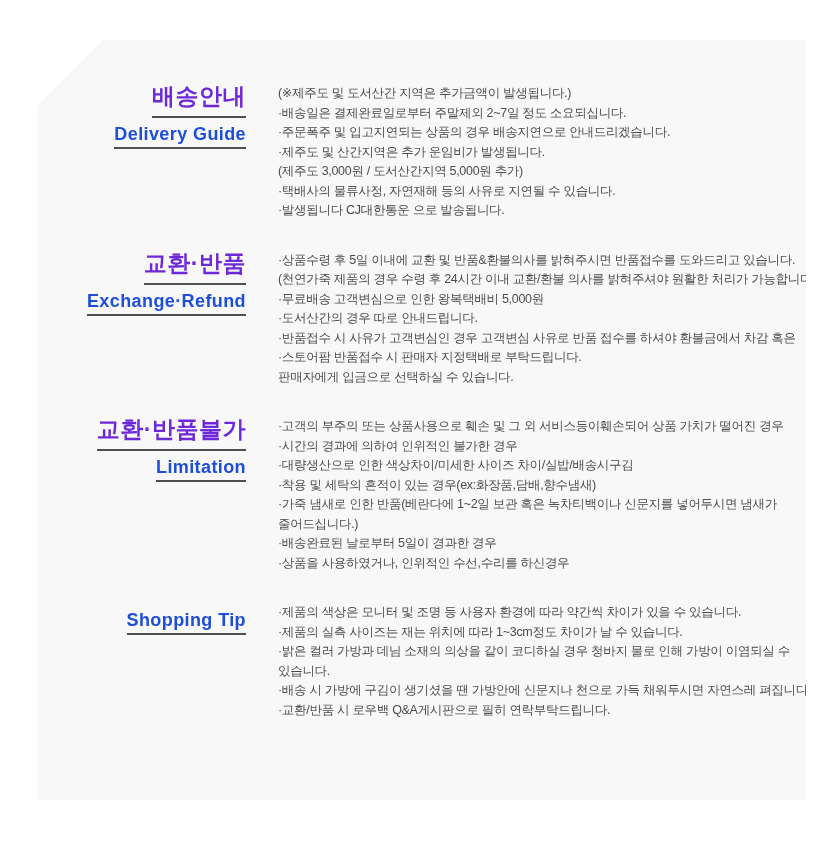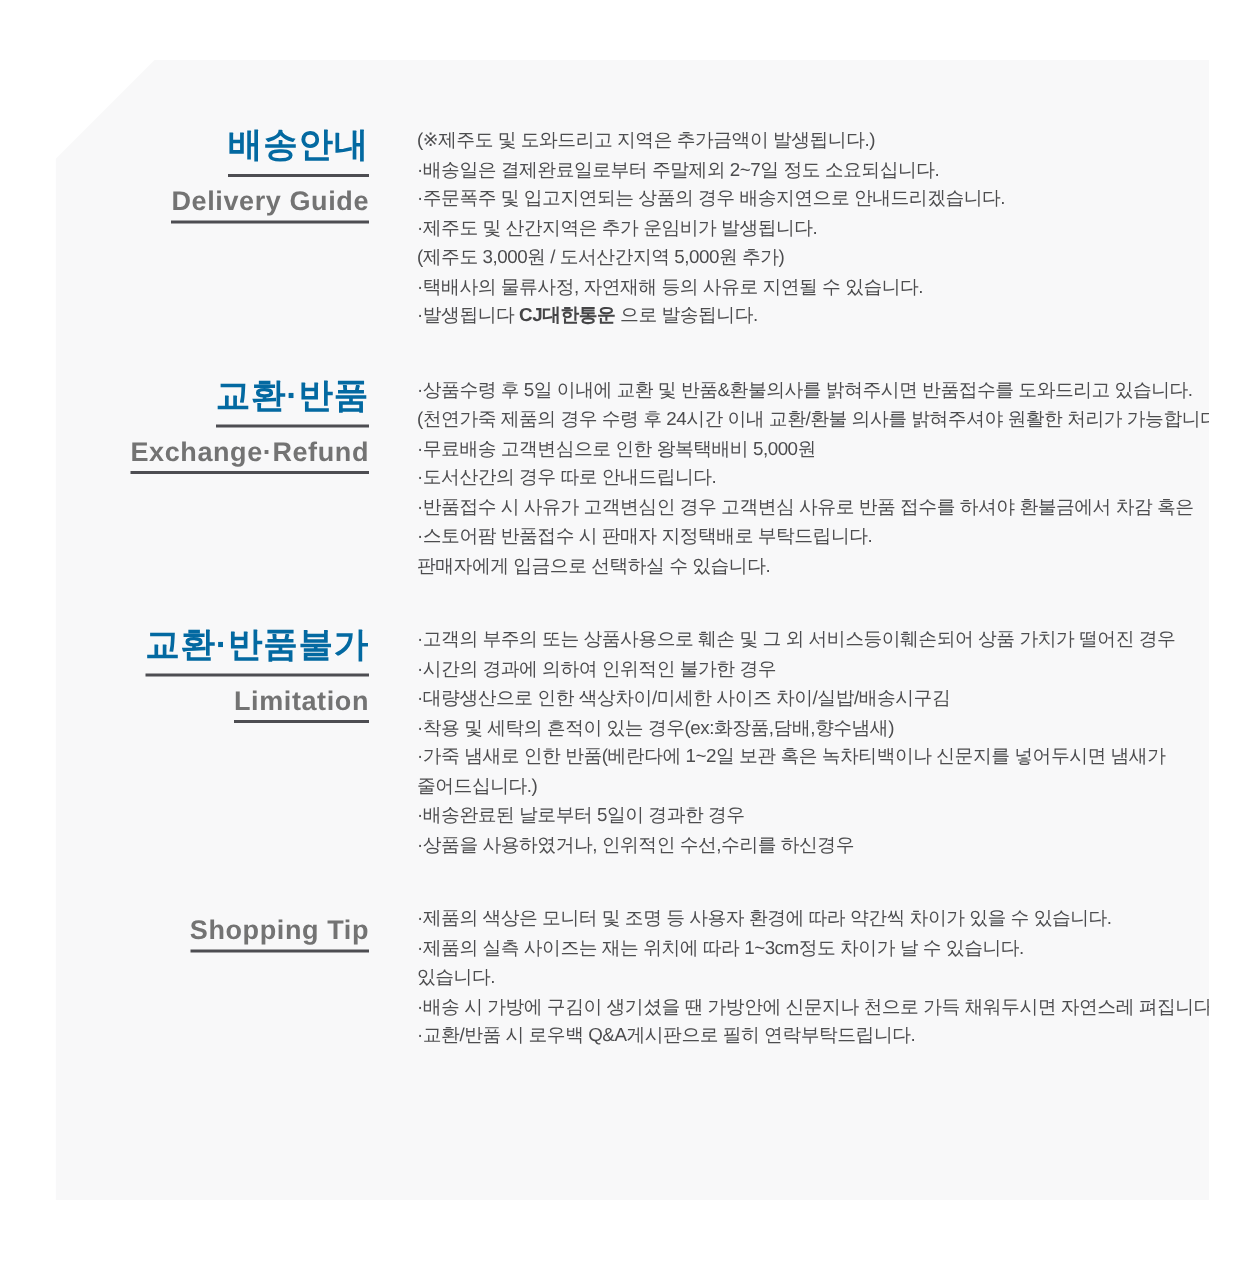--- a/index.html
+++ b/index.html
@@ -31,65 +31,65 @@
     width: 209px;
     flex: 0 0 209px;
     text-align: right;
     padding-top: 1px;
   }
   .title-kr-wrap { line-height: 1; }
   .title-kr {
     display: inline-block;
     font-size: 23px;
     font-weight: 700;
-    color: #0369a1;
+    color: #6d28d9;
     letter-spacing: 0.5px;
     padding-bottom: 8px;
     border-bottom: 2px solid #4d4d52;
   }
   .title-en-wrap { line-height: 1; margin-top: 7px; }
   .title-en {
     display: inline-block;
     font-size: 18px;
     font-weight: 700;
-    color: #737373;
+    color: #1d4ed8;
     letter-spacing: 0.4px;
     padding-bottom: 4px;
     border-bottom: 2px solid #4d4d52;
   }
   .body-col {
     margin-left: 32px;
     flex: 1 1 auto;
     min-width: 0;
   }
   .guide-line {
     font-size: 12.5px;
     line-height: 19.5px;
     color: #4c4c4e;
     letter-spacing: -0.3px;
     white-space: nowrap;
   }
-  .guide-line b { font-weight: 700; color: #444446; }
+  .guide-line b { font-weight: 400; color: #444446; }
 </style>
 </head>
 <body>
 
 <div class="card">
   <div id="sections-root">
   <div class="section">
     <div class="head-col">
       <div class="title-kr-wrap">
         <span class="title-kr">배송안내</span>
       </div>
       <div class="title-en-wrap">
         <span class="title-en">Delivery Guide</span>
       </div>
     </div>
     <div class="body-col">
-          <div class="guide-line">(※제주도 및 도와드리고 지역은 추가금액이 발생됩니다.)</div>
+          <div class="guide-line">(※제주도 및 도서산간 지역은 추가금액이 발생됩니다.)</div>
           <div class="guide-line">·배송일은 결제완료일로부터 주말제외 2~7일 정도 소요되십니다.</div>
           <div class="guide-line">·주문폭주 및 입고지연되는 상품의 경우 배송지연으로 안내드리겠습니다.</div>
           <div class="guide-line">·제주도 및 산간지역은 추가 운임비가 발생됩니다.</div>
           <div class="guide-line">(제주도 3,000원 / 도서산간지역 5,000원 추가)</div>
           <div class="guide-line">·택배사의 물류사정, 자연재해 등의 사유로 지연될 수 있습니다.</div>
           <div class="guide-line"><span>·발생됩니다 </span><b>CJ대한통운</b><span> 으로 발송됩니다.</span></div>
         </div>
   </div>
 
   <div class="section">
@@ -135,19 +135,20 @@
 
   <div class="section">
     <div class="head-col">
       <div class="title-en-wrap">
         <span class="title-en">Shopping Tip</span>
       </div>
     </div>
     <div class="body-col">
           <div class="guide-line">·제품의 색상은 모니터 및 조명 등 사용자 환경에 따라 약간씩 차이가 있을 수 있습니다.</div>
           <div class="guide-line">·제품의 실측 사이즈는 재는 위치에 따라 1~3cm정도 차이가 날 수 있습니다.</div>
+          <div class="guide-line">·밝은 컬러 가방과 데님 소재의 의상을 같이 코디하실 경우 청바지 물로 인해 가방이 이염되실 수</div>
           <div class="guide-line">있습니다.</div>
           <div class="guide-line">·배송 시 가방에 구김이 생기셨을 땐 가방안에 신문지나 천으로 가득 채워두시면 자연스레 펴집니다.</div>
           <div class="guide-line">·교환/반품 시 로우백 Q&amp;A게시판으로 필히 연락부탁드립니다.</div>
         </div>
   </div>
 </div>
 </div>
 
 </body></html>

